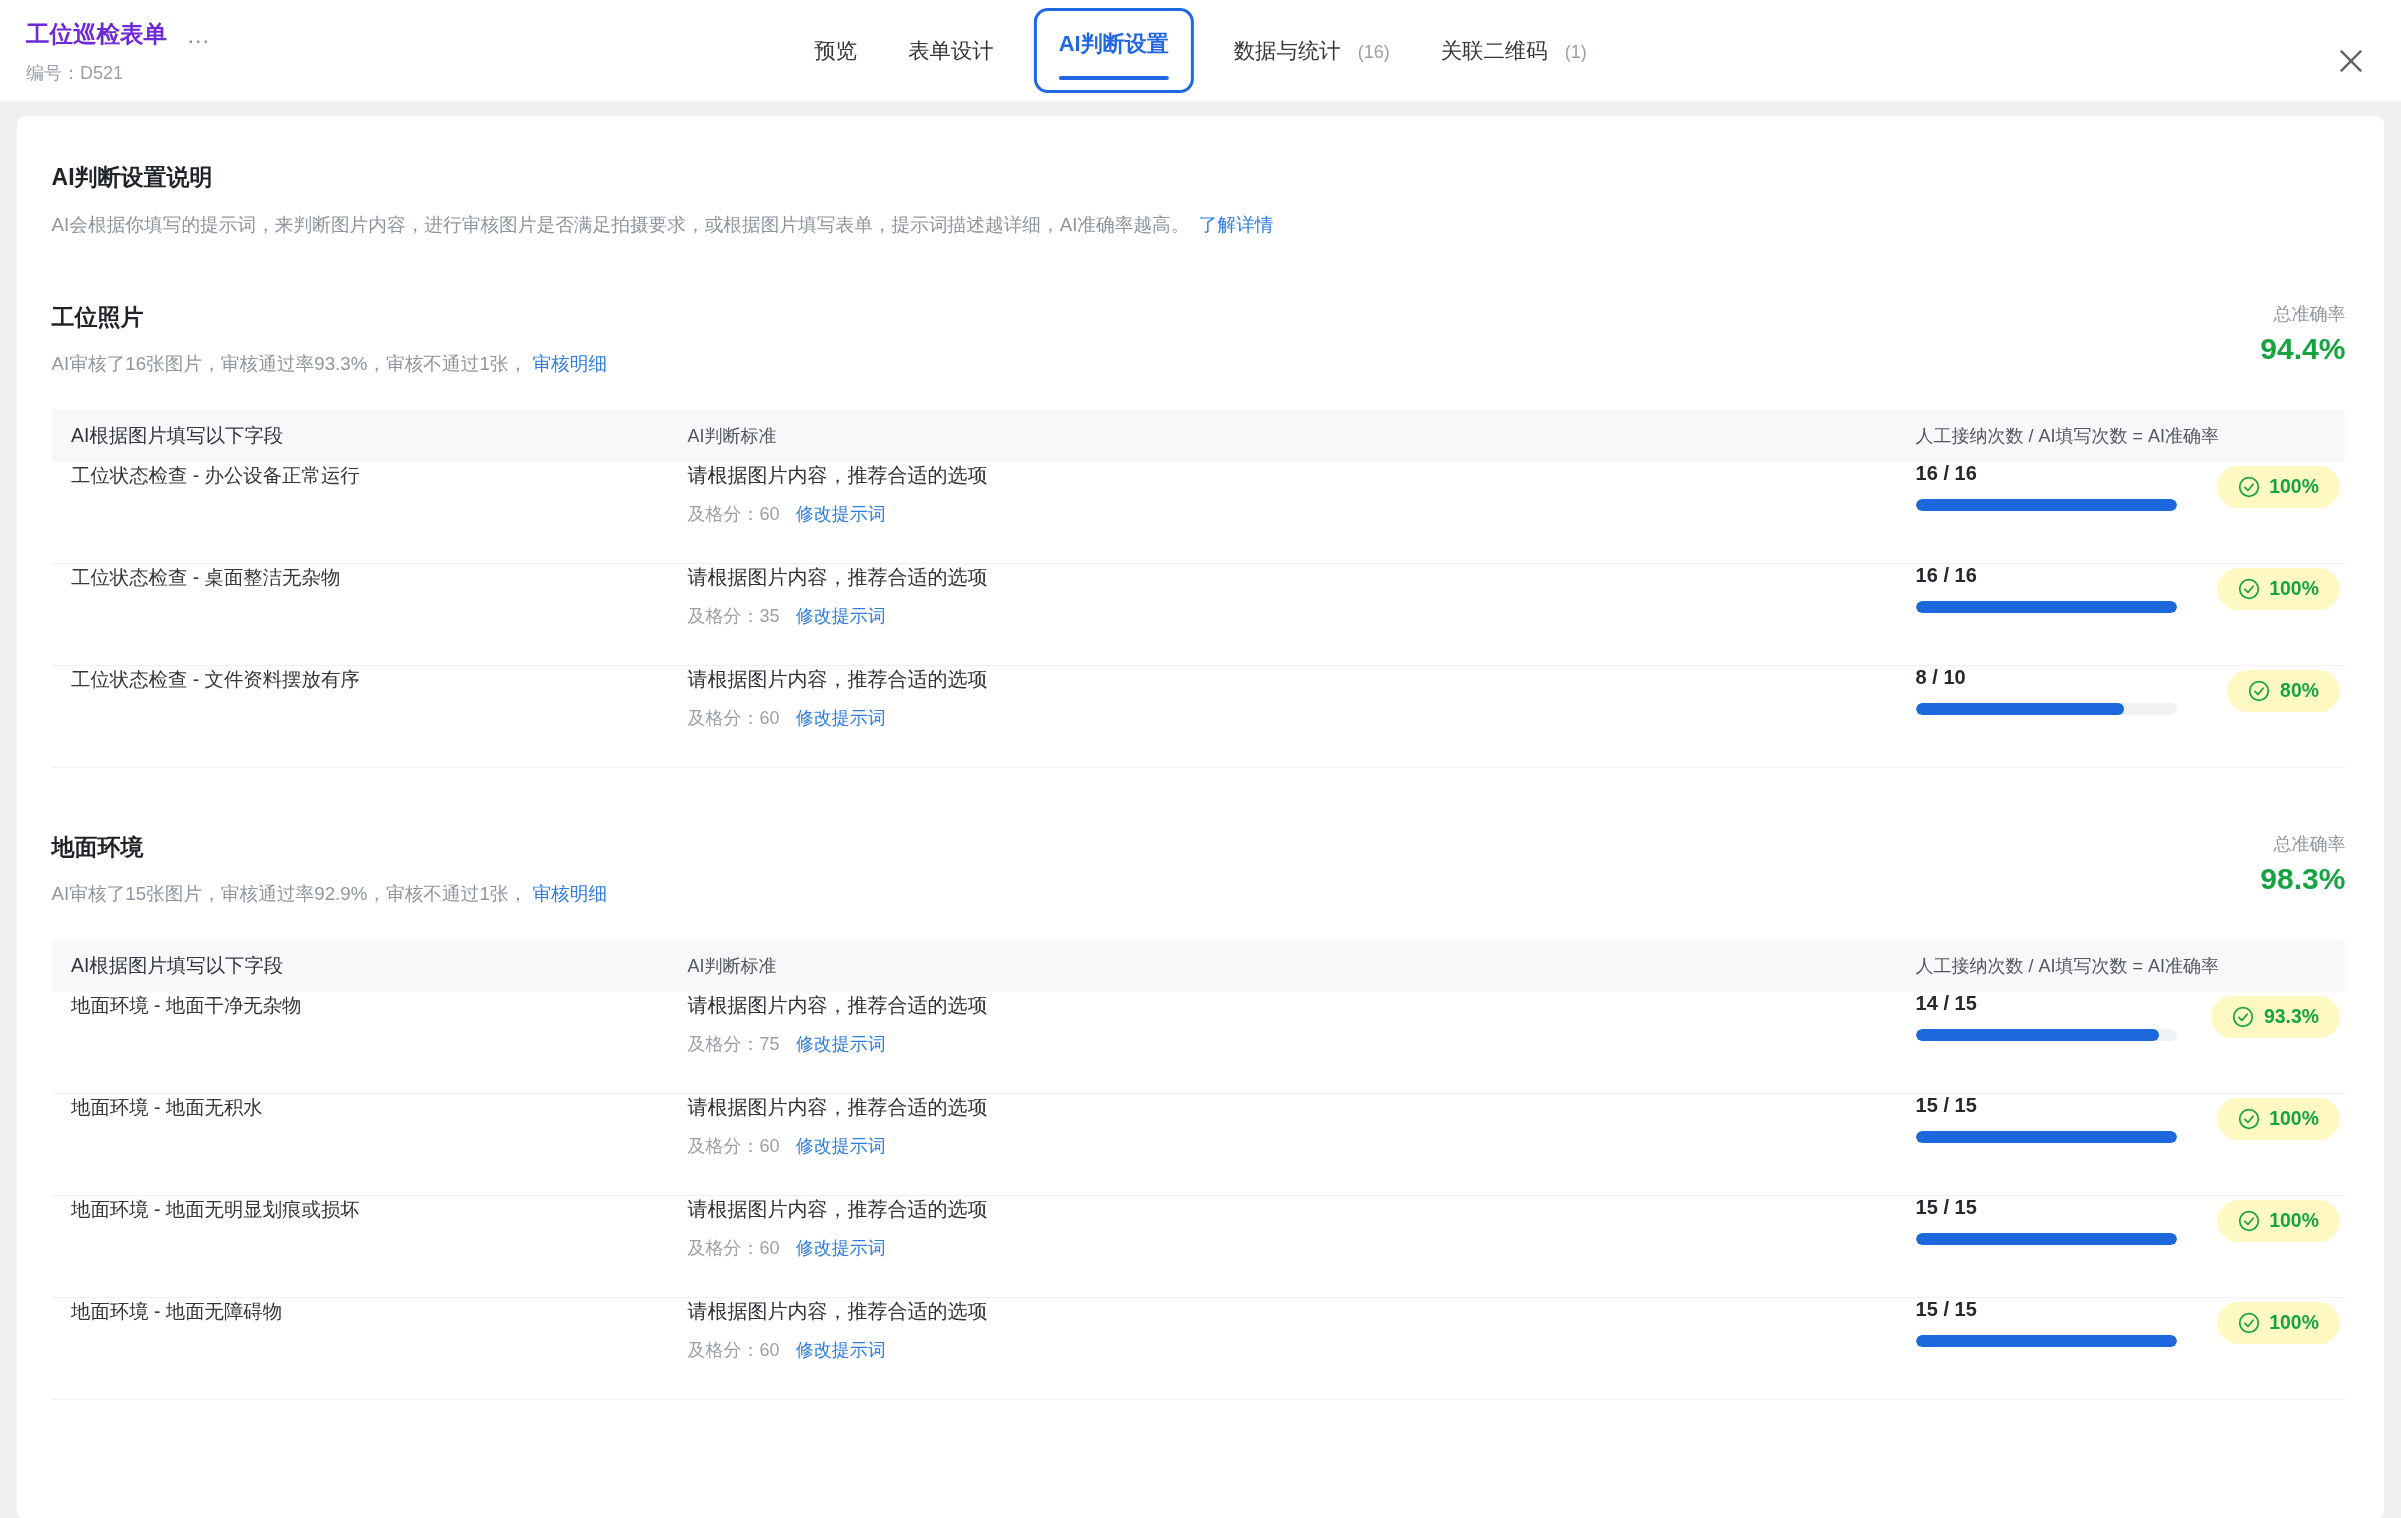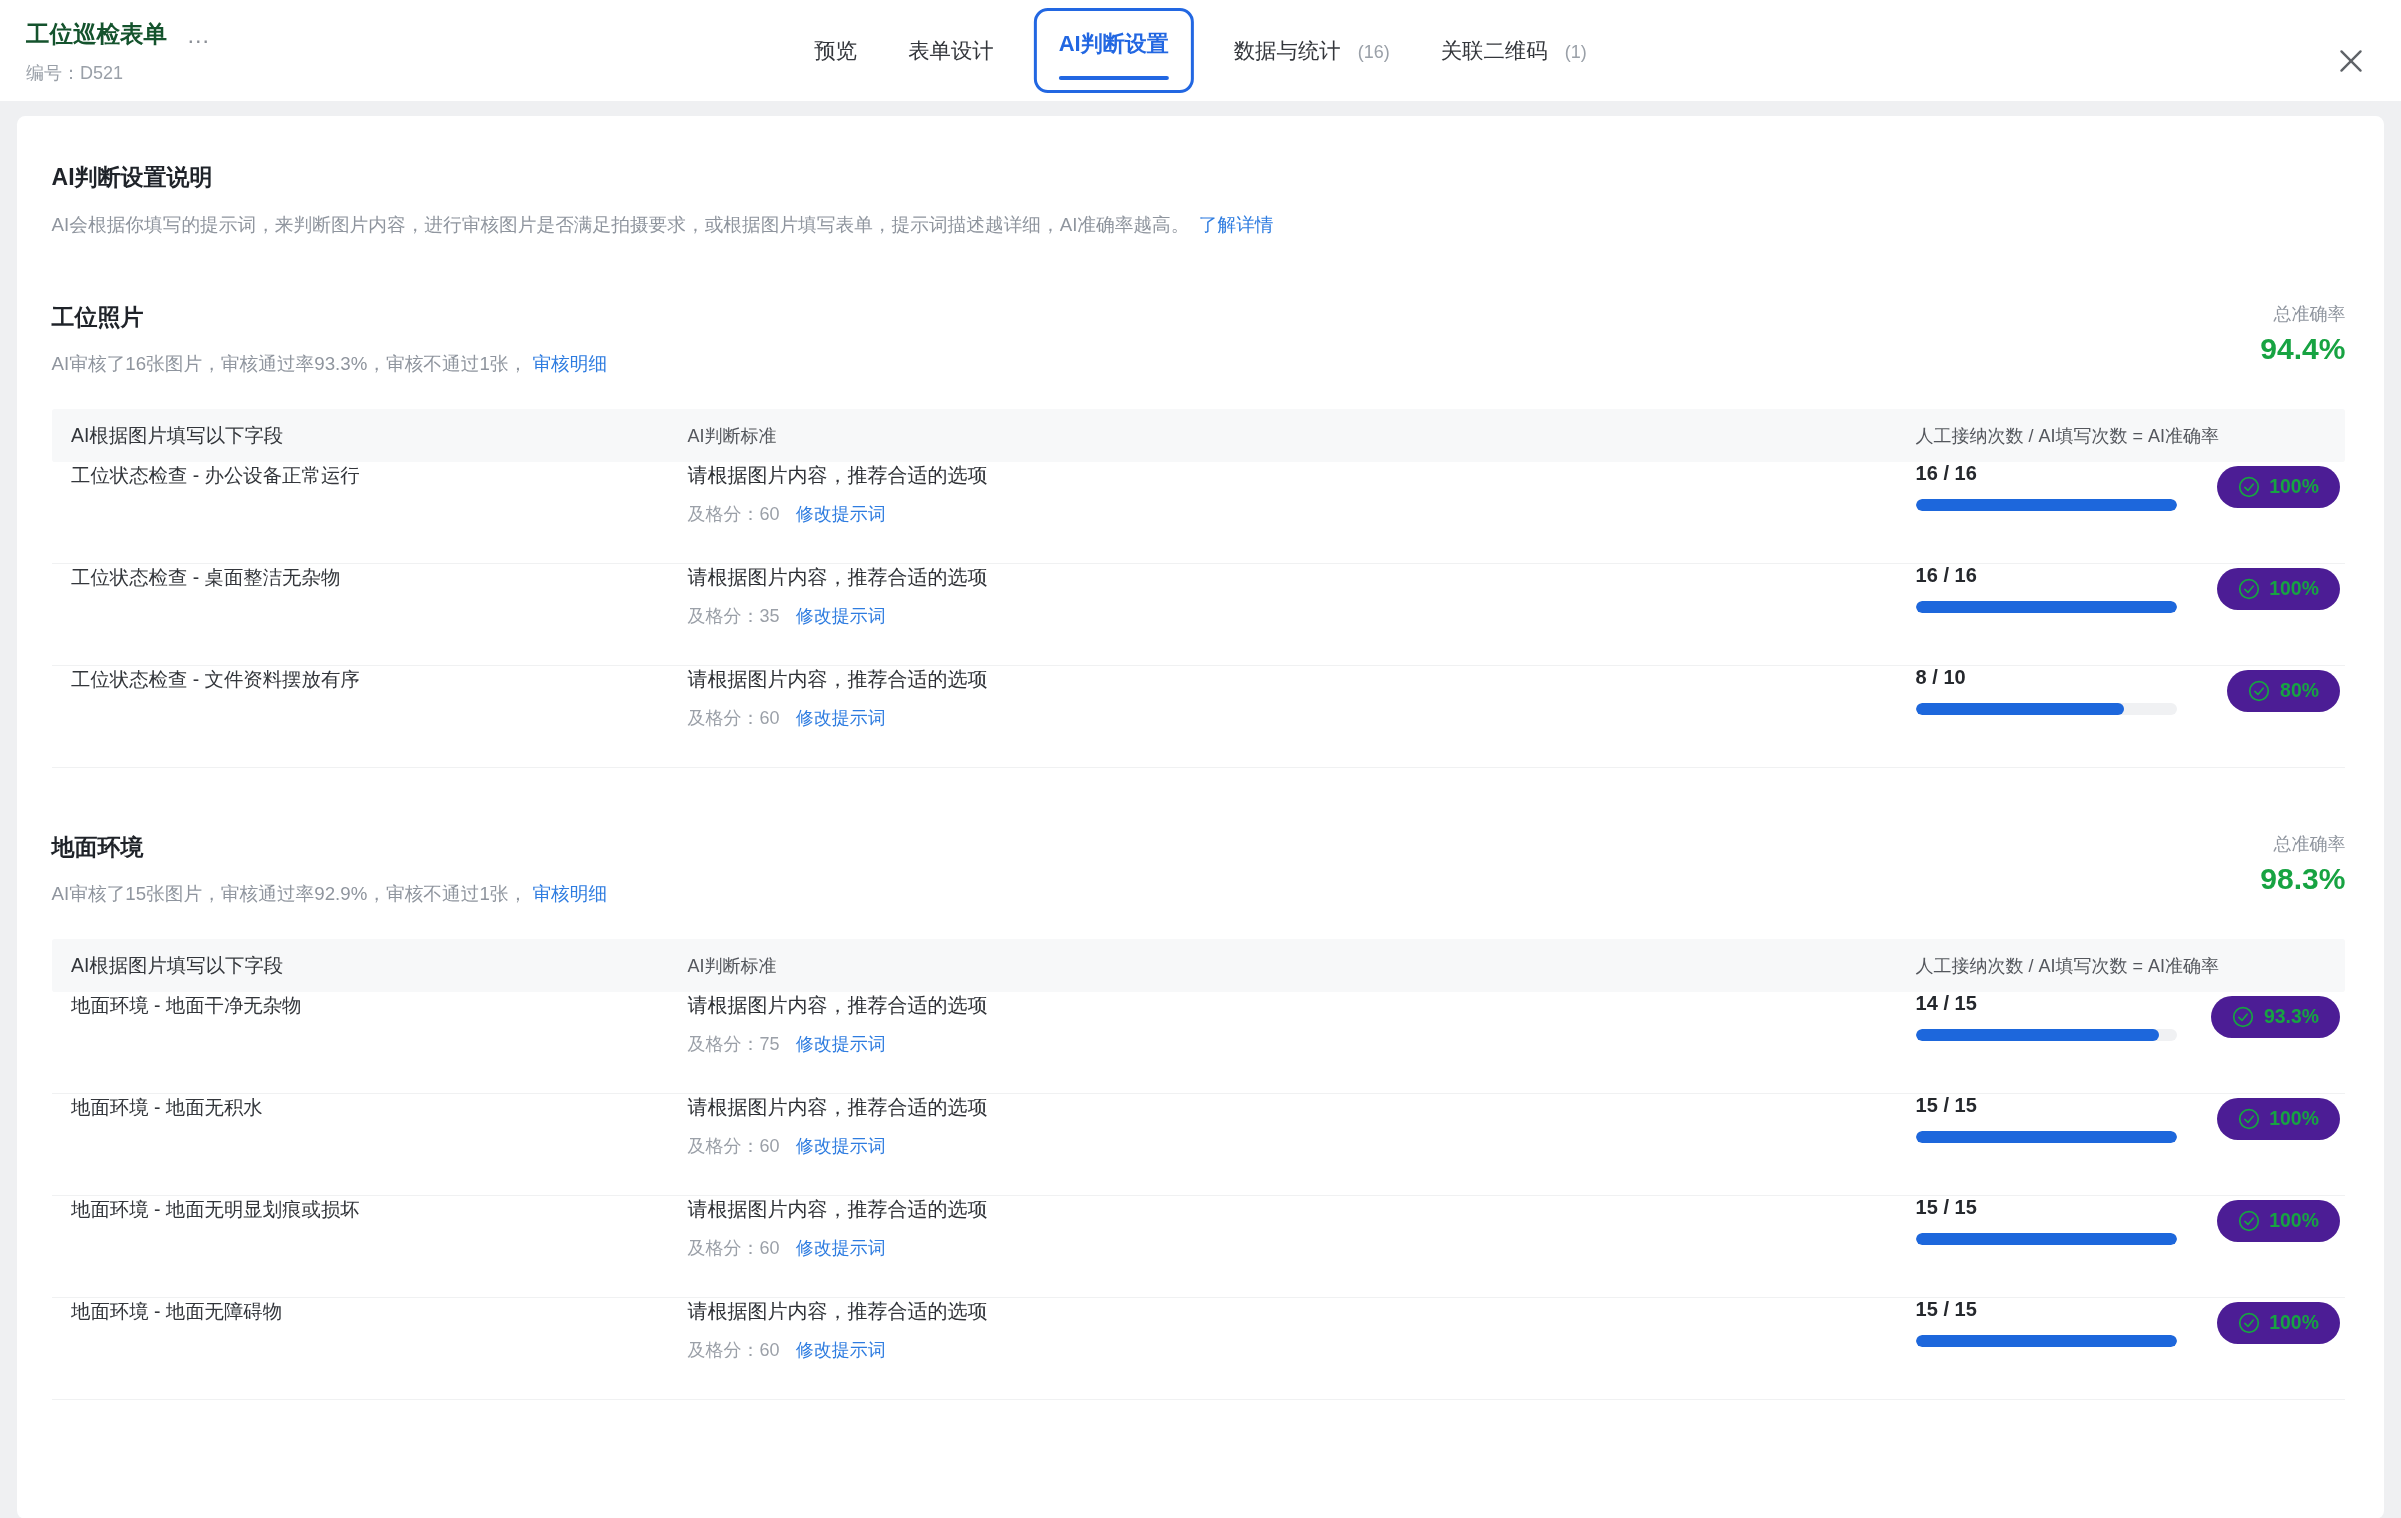--- a/index.html
+++ b/index.html
@@ -13,21 +13,21 @@
     overflow: hidden;
   }
 
   
   .topbar {
     position: absolute; top:0; left:0; right:0; height:101px;
     background:#ffffff;
   }
   .title-block { position:absolute; left:26px; top:18px; }
   .title-row { display:flex; align-items:center; gap:19.4px; }
-  .doc-title { font-size:23.5px; font-weight:700; color:#14532d;font-family:Liberation Serif, serif; }
+  .doc-title { font-size:23.5px; font-weight:700; color:#6d28d9;font-family:Liberation Serif, serif; }
   .more-dots { font-size:23.5px; color:#8b8f96; letter-spacing:2.1px; line-height:1; padding-top:2.8px; cursor:pointer; }
   .doc-code { margin-top:11px; font-size:18px; color:#9aa0a8; }
 
   .tabs {
     position:absolute; left:50%; top:0; height:101px;
     transform:translateX(-50%);
     display:flex; align-items:center; gap:51px;
   }
   .tab { font-size:21.4px; color:#33363b; cursor:pointer; white-space:nowrap; }
   .tab-count { font-size:18px; color:#9aa0a8; margin-left:17px; }
@@ -95,21 +95,21 @@
   .ratio { font-size:20px; font-weight:700; color:#25282d; }
   .bar {
     margin-top:14px; height:11.8px; border-radius:6.2px;
     background:#f0f1f3; overflow:hidden;
   }
   .bar-fill { height:100%; background:#1d67dc; border-radius:6.2px; }
 
   .badge {
     margin-left:auto; margin-right:5.5px;
     display:flex; align-items:center; gap:9.7px;
-    background:#4c1d95; border-radius:23.5px;
+    background:#fef9c3; border-radius:23.5px;
     padding:9.7px 21px;
     font-size:19.4px; font-weight:700; color:#17a342;
   }
   .badge svg { display:block; }
 </style>
 </head>
 <body>
 
 <div class="topbar">
   <div class="title-block">

